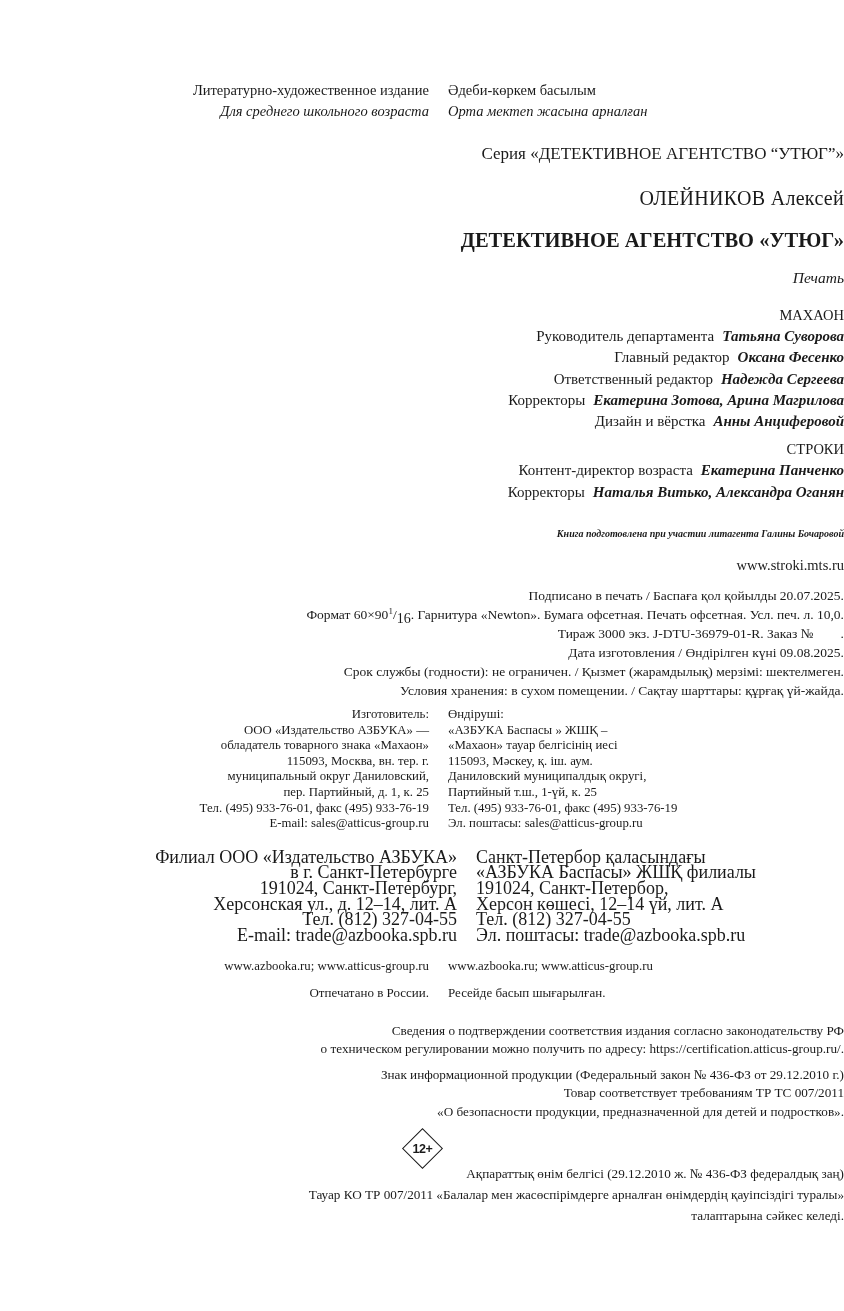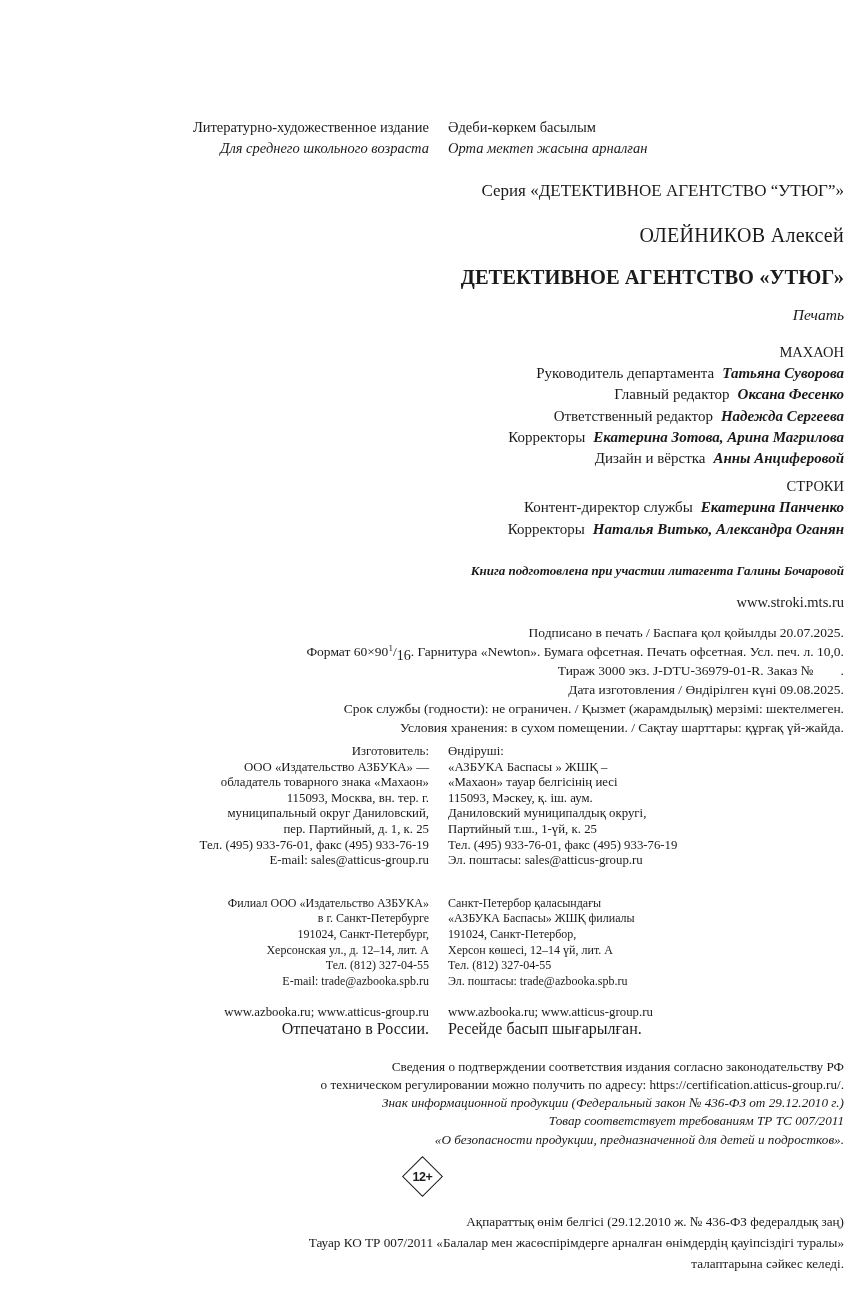--- a/index.html
+++ b/index.html
@@ -14,63 +14,63 @@
     overflow: hidden;
   }
   .italic { font-style: italic; }
   .center { text-align: right; }
 
   
   .cols { display: flex; }
   .col-left { width: 429px; text-align: right; }
   .col-right { margin-left: 19px; flex: 1; text-align: left; }
 
-  .header-block { padding-top: 117px; font-size: 14.5px; line-height: 21px; }
+  .header-block { padding-top: 80px; font-size: 14.5px; line-height: 21px; }
 
   .series      { margin-top: 21px; font-size: 17px;   line-height: 22px; }
   .author      { margin-top: 22px; font-size: 20px; line-height: 22px; letter-spacing: 0.3px; }
   .book-title  { margin-top: 18px; font-size: 20.5px; line-height: 26px; font-weight: bold; }
   .subtitle    { margin-top: 14px; font-size: 15.5px; line-height: 22px; }
 
   .imprint-heading { margin-top: 16px; font-size: 14.5px; line-height: 21px; }
   .staff-block  { font-size: 15px; line-height: 21.3px; }
   .staff-name   { font-style: italic; margin-left: 8px; font-weight: bold; }
 
-  .litagent    { margin-top: 20px; font-size: 13px; line-height: 21px; font-weight: bold; font-style: italic; margin-left: 24px; }
+  .litagent    { margin-top: 20px; font-size: 10px; line-height: 21px; font-weight: bold; font-style: italic; margin-left: 24px; }
   .website     { margin-top: 11px; font-size: 14.5px; line-height: 21px; }
 
   .print-block { margin-top: 10px; font-size: 13.5px; line-height: 19px; }
   .print-block sup { font-size: 9px; vertical-align: super; line-height: 0; }
   .print-block sub { font-size: 14px; vertical-align: sub;   line-height: 0; }
 
   .address-block-1 { margin-top: 7px;  font-size: 12.8px; line-height: 15.6px; align-items: center; }
-  .address-block-2 { margin-top: 27px; font-size: 12px; line-height: 15.6px; }
+  .address-block-2 { margin-top: 18px; font-size: 18px; line-height: 15.6px; padding-left: 28px; }
   .links-row       { margin-top: 16px; font-size: 12.8px; line-height: 15.6px; }
-  .printed-row     { font-size: 16px; line-height: 15.6px; }
+  .printed-row     { margin-top: 10px; font-size: 13px; line-height: 15.6px; }
 
   .cert-block  { margin-top: 21px; font-size: 13.2px; line-height: 18px; }
   .cert-block-2{ margin-top: 9px;  font-size: 13.2px; line-height: 18px; }
-  .sign-block  { margin-top: 0;  font-size: 13.2px; line-height: 18.5px; font-style: italic; }
+  .sign-block  { margin-top: 8px;  font-size: 13.2px; line-height: 18.5px; }
 
   .badge-wrap  { margin-top: 10px; display: flex; justify-content: center; }
   .age-badge {
     width: 27px; height: 27px;
     border: 1.6px solid #1a1a1a;
     transform: rotate(45deg);
     display: flex; align-items: center; justify-content: center;
     margin-top: 3px;
   }
   .age-badge-text {
     transform: rotate(-45deg);
     font-size: 12.5px;
     font-weight: bold;
     font-family: "Liberation Sans", sans-serif;
     letter-spacing: -0.5px;
   }
-  .bottom-kz { margin-top: 20px; font-size: 13.2px; line-height: 21px; }
+  .bottom-kz { margin-top: 0; font-size: 13.2px; line-height: 21px; }
 </style>
 </head>
 <body>
 
 <div class="page">
 
   <div class="cols header-block">
     <div class="col-left">
       <div>Литературно-художественное издание</div>
       <div class="italic">Для среднего школьного возраста</div>
@@ -90,21 +90,21 @@
   <div class="center staff-block">
     <div><span>Руководитель департамента</span><span class="staff-name">Татьяна Суворова</span></div>
     <div><span>Главный редактор</span><span class="staff-name">Оксана Фесенко</span></div>
     <div><span>Ответственный редактор</span><span class="staff-name">Надежда Сергеева</span></div>
     <div><span>Корректоры</span><span class="staff-name">Екатерина Зотова, Арина Магрилова</span></div>
     <div><span>Дизайн и вёрстка</span><span class="staff-name">Анны Анциферовой</span></div>
   </div>
 
   <div class="center imprint-heading" style="margin-top:7px">СТРОКИ</div>
   <div class="center staff-block">
-    <div><span>Контент-директор службы</span><span class="staff-name">Екатерина Панченко</span></div>
+    <div><span>Контент-директор возраста</span><span class="staff-name">Екатерина Панченко</span></div>
     <div><span>Корректоры</span><span class="staff-name">Наталья Витько, Александра Оганян</span></div>
   </div>
 
   <div class="center litagent">Книга подготовлена при участии литагента Галины Бочаровой</div>
   <div class="center website">www.stroki.mts.ru</div>
 
   <div class="center print-block">
     <div>Подписано в печать / Баспаға қол қойылды 20.07.2025.</div>
     <div><span>Формат 60×90</span><sup>1</sup><span>/</span><sub>16</sub><span>. Гарнитура «Newton». Бумага офсетная. Печать офсетная. Усл. печ. л. 10,0.</span></div>
     <div>Тираж 3000 экз. J-DTU-36979-01-R. Заказ №&nbsp;&nbsp;&nbsp;&nbsp;&nbsp;&nbsp;&nbsp;&nbsp;.</div>

